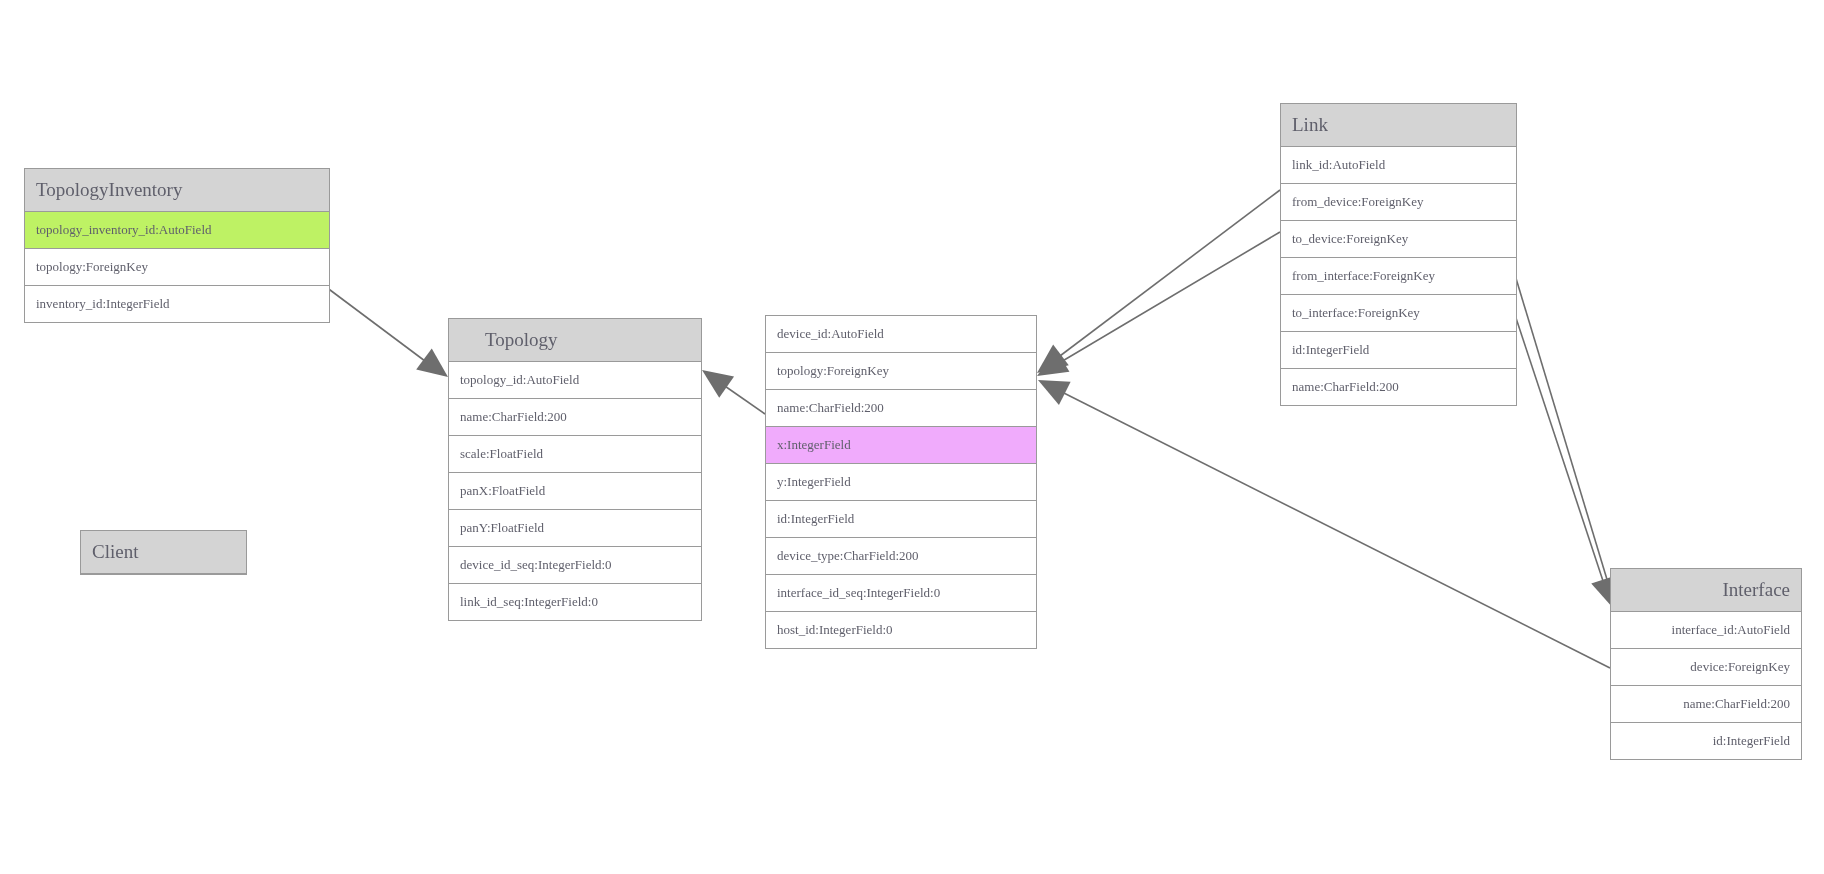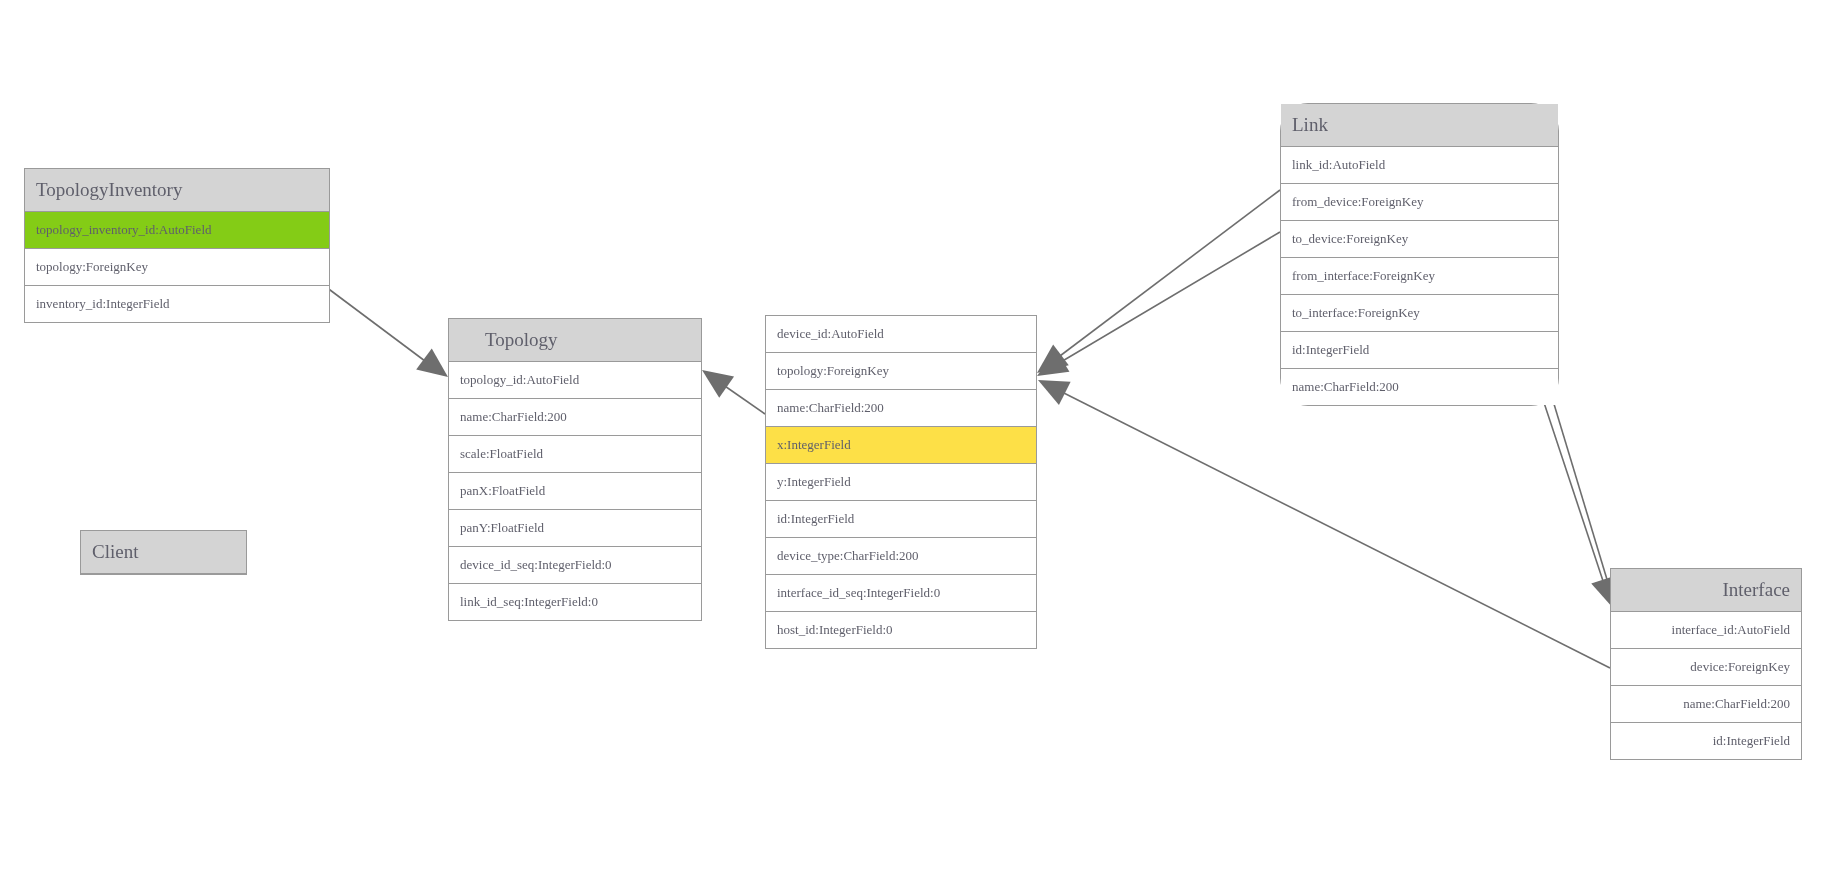--- a/index.html
+++ b/index.html
@@ -93,21 +93,21 @@
       <g>
         <path d="M1515,315 L1608,596" fill="none" stroke="#6e6e6e" stroke-width="1.6"></path>
         <polygon points="0,0 -30,-13 -30,13" fill="#6e6e6e" transform="translate(1613,608) rotate(71.7)"></polygon>
       </g>
     </svg>
 
   <div id="entities-layer">
       <div class="entity" style="left: 24px; top: 168px; width: 306px; border-color: rgb(154, 154, 154);">
         <div class="entity-header" style="background: rgb(212, 212, 212); color: rgb(95, 95, 107); border-bottom-color: rgb(154, 154, 154);">TopologyInventory</div>
         <div class="entity-fields">
-          <div class="entity-field" style="color: rgb(95, 95, 107); border-bottom-color: rgb(154, 154, 154); background: #84cc16;">topology_inventory_id:AutoField</div>
+          <div class="entity-field" style="color: rgb(95, 95, 107); border-bottom-color: rgb(154, 154, 154); background: #bef264;">topology_inventory_id:AutoField</div>
           <div class="entity-field" style="color: rgb(95, 95, 107); border-bottom-color: rgb(154, 154, 154); background: rgb(255, 255, 255);">topology:ForeignKey</div>
           <div class="entity-field" style="color: rgb(95, 95, 107); border-bottom-color: rgb(154, 154, 154); background: rgb(255, 255, 255);">inventory_id:IntegerField</div>
         </div>
       </div>
       <div class="entity" style="left: 448px; top: 318px; width: 254px; border-color: rgb(154, 154, 154);">
         <div class="entity-header" style="background: rgb(212, 212, 212); color: rgb(95, 95, 107); border-bottom-color: rgb(154, 154, 154); padding-left: 36px;">Topology</div>
         <div class="entity-fields">
           <div class="entity-field" style="color: rgb(95, 95, 107); border-bottom-color: rgb(154, 154, 154); background: rgb(255, 255, 255);">topology_id:AutoField</div>
           <div class="entity-field" style="color: rgb(95, 95, 107); border-bottom-color: rgb(154, 154, 154); background: rgb(255, 255, 255);">name:CharField:200</div>
           <div class="entity-field" style="color: rgb(95, 95, 107); border-bottom-color: rgb(154, 154, 154); background: rgb(255, 255, 255);">scale:FloatField</div>
@@ -115,29 +115,29 @@
           <div class="entity-field" style="color: rgb(95, 95, 107); border-bottom-color: rgb(154, 154, 154); background: rgb(255, 255, 255);">panY:FloatField</div>
           <div class="entity-field" style="color: rgb(95, 95, 107); border-bottom-color: rgb(154, 154, 154); background: rgb(255, 255, 255);">device_id_seq:IntegerField:0</div>
           <div class="entity-field" style="color: rgb(95, 95, 107); border-bottom-color: rgb(154, 154, 154); background: rgb(255, 255, 255);">link_id_seq:IntegerField:0</div>
         </div>
       </div>
       <div class="entity" style="left: 765px; top: 315px; width: 272px; border-color: rgb(154, 154, 154);">
         <div class="entity-fields">
           <div class="entity-field" style="color: rgb(95, 95, 107); border-bottom-color: rgb(154, 154, 154); background: rgb(255, 255, 255);">device_id:AutoField</div>
           <div class="entity-field" style="color: rgb(95, 95, 107); border-bottom-color: rgb(154, 154, 154); background: rgb(255, 255, 255);">topology:ForeignKey</div>
           <div class="entity-field" style="color: rgb(95, 95, 107); border-bottom-color: rgb(154, 154, 154); background: rgb(255, 255, 255);">name:CharField:200</div>
-          <div class="entity-field" style="color: rgb(95, 95, 107); border-bottom-color: rgb(154, 154, 154); background: #fde047;">x:IntegerField</div>
+          <div class="entity-field" style="color: rgb(95, 95, 107); border-bottom-color: rgb(154, 154, 154); background: #f0abfc;">x:IntegerField</div>
           <div class="entity-field" style="color: rgb(95, 95, 107); border-bottom-color: rgb(154, 154, 154); background: rgb(255, 255, 255);">y:IntegerField</div>
           <div class="entity-field" style="color: rgb(95, 95, 107); border-bottom-color: rgb(154, 154, 154); background: rgb(255, 255, 255);">id:IntegerField</div>
           <div class="entity-field" style="color: rgb(95, 95, 107); border-bottom-color: rgb(154, 154, 154); background: rgb(255, 255, 255);">device_type:CharField:200</div>
           <div class="entity-field" style="color: rgb(95, 95, 107); border-bottom-color: rgb(154, 154, 154); background: rgb(255, 255, 255);">interface_id_seq:IntegerField:0</div>
           <div class="entity-field" style="color: rgb(95, 95, 107); border-bottom-color: rgb(154, 154, 154); background: rgb(255, 255, 255);">host_id:IntegerField:0</div>
         </div>
       </div>
-      <div class="entity" style="left: 1280px; top: 103px; width: 279px; border-color: rgb(154, 154, 154); border-radius: 28px;">
+      <div class="entity" style="left: 1280px; top: 103px; width: 237px; border-color: rgb(154, 154, 154);">
         <div class="entity-header" style="background: rgb(212, 212, 212); color: rgb(95, 95, 107); border-bottom-color: rgb(154, 154, 154);">Link</div>
         <div class="entity-fields">
           <div class="entity-field" style="color: rgb(95, 95, 107); border-bottom-color: rgb(154, 154, 154); background: rgb(255, 255, 255);">link_id:AutoField</div>
           <div class="entity-field" style="color: rgb(95, 95, 107); border-bottom-color: rgb(154, 154, 154); background: rgb(255, 255, 255);">from_device:ForeignKey</div>
           <div class="entity-field" style="color: rgb(95, 95, 107); border-bottom-color: rgb(154, 154, 154); background: rgb(255, 255, 255);">to_device:ForeignKey</div>
           <div class="entity-field" style="color: rgb(95, 95, 107); border-bottom-color: rgb(154, 154, 154); background: rgb(255, 255, 255);">from_interface:ForeignKey</div>
           <div class="entity-field" style="color: rgb(95, 95, 107); border-bottom-color: rgb(154, 154, 154); background: rgb(255, 255, 255);">to_interface:ForeignKey</div>
           <div class="entity-field" style="color: rgb(95, 95, 107); border-bottom-color: rgb(154, 154, 154); background: rgb(255, 255, 255);">id:IntegerField</div>
           <div class="entity-field" style="color: rgb(95, 95, 107); border-bottom-color: rgb(154, 154, 154); background: rgb(255, 255, 255);">name:CharField:200</div>
         </div>

